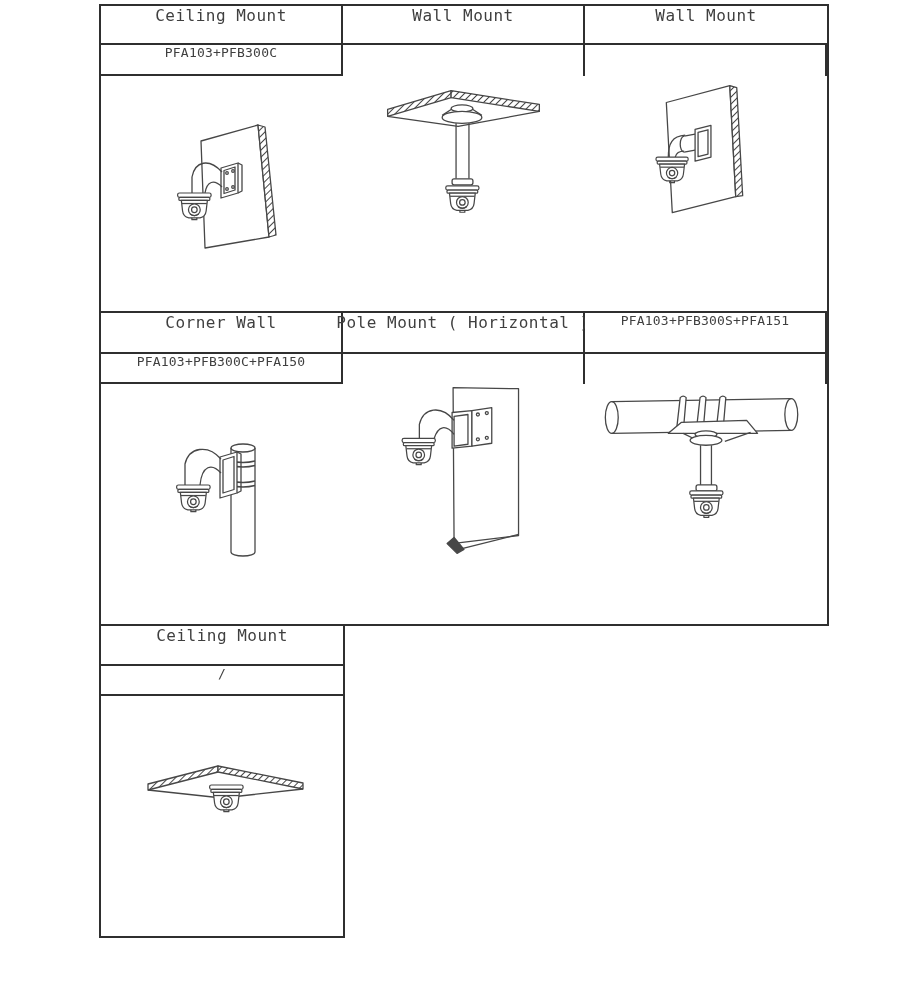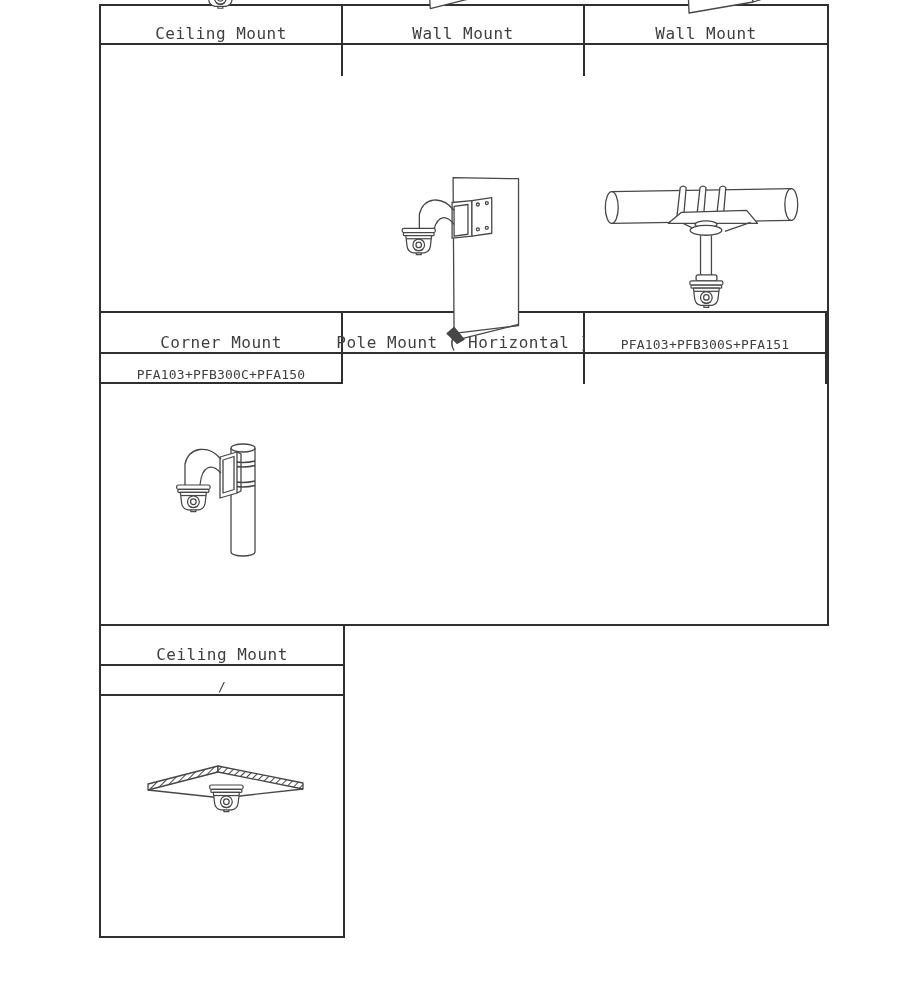--- a/index.html
+++ b/index.html
@@ -7,21 +7,21 @@
     position:relative;width:897px;height:981px;background:#ffffff;overflow:hidden;
     font-family:"DejaVu Sans Mono","Liberation Mono",monospace;color:#3f3f3f;
   }
   .tablewrap{position:absolute;left:99px;top:4px;}
   .sec{
     display:grid;border:2px solid #2f2f2f;background:#fff;
   }
   .sec3{grid-template-columns:242px 242px 242px;grid-template-rows:39px 31px 235px;}
   .secB{grid-template-rows:41px 30px 240px;margin-top:-2px;}
   .sec1{grid-template-columns:242px;grid-template-rows:40px 30px 240px;margin-top:-2px;width:246px;box-sizing:border-box;}
-  .cell{box-sizing:border-box;display:flex;align-items:flex-end;justify-content:center;background:#fff;}
+  .cell{box-sizing:border-box;display:flex;align-items:flex-start;justify-content:center;background:#fff;}
   .br{border-right:2px solid #2f2f2f;}
   .bb{border-bottom:2px solid #2f2f2f;}
   .hcell{font-size:16px;letter-spacing:0.5px;white-space:nowrap;}
   .mcell{font-size:13px;letter-spacing:0.2px;white-space:nowrap;}
   .icell{padding:0;}
   .icell svg{display:block;}
 </style>
 </head>
 <body>
 
@@ -51,20 +51,23 @@
       <div class="cell hcell br bb">
           <span>Ceiling Mount</span>
         </div>
       <div class="cell hcell br bb">
           <span>Wall Mount</span>
         </div>
       <div class="cell hcell bb">
           <span>Wall Mount</span>
         </div>
 
+      <div class="cell mcell br bb">
+          <span>PFA103+PFB300C</span>
+        </div>
 
       <div class="cell icell br">
         <svg viewBox="0 0 242 235" width="242" height="235">
           <g stroke="#474747" fill="none" stroke-width="1.3" stroke-linejoin="round">
             <polygon points="45,64 109,45 109,52 45,71" fill="url(#hatch)"></polygon>
             <polygon points="109,45 198,59 198,66 109,52" fill="url(#hatch)"></polygon>
             <polyline points="45,71 116,81 198,66"></polyline>
             <ellipse cx="120" cy="63" rx="11" ry="3.5" fill="#fff"></ellipse>
             <path d="M109,64 L100,70 M131,64 L140,70"></path>
             <ellipse cx="120" cy="72" rx="20" ry="6" fill="#fff"></ellipse>
@@ -107,21 +110,21 @@
             <path d="M121,96 C108,82 94,85 91,101 L91,117"></path>
             <path d="M121,111 C113,103 106,105 104,117"></path>
             <use href="#dome-cam" transform="translate(76,117) scale(0.62)"></use>
           </g>
         </svg>
       </div>
     </div>
 
     <div class="sec sec3 secB">
       <div class="cell hcell br bb">
-          <span>Corner Mount</span>
+          <span>Corner Wall</span>
         </div>
       <div class="cell hcell br bb">
           <span>Pole Mount ( Horizontal )</span>
         </div>
 
       <div class="cell mcell br bb">
           <span>PFA103+PFB300S+PFA151</span>
         </div>
       <div class="cell mcell br bb">
           <span>PFA103+PFB300C+PFA150</span>

